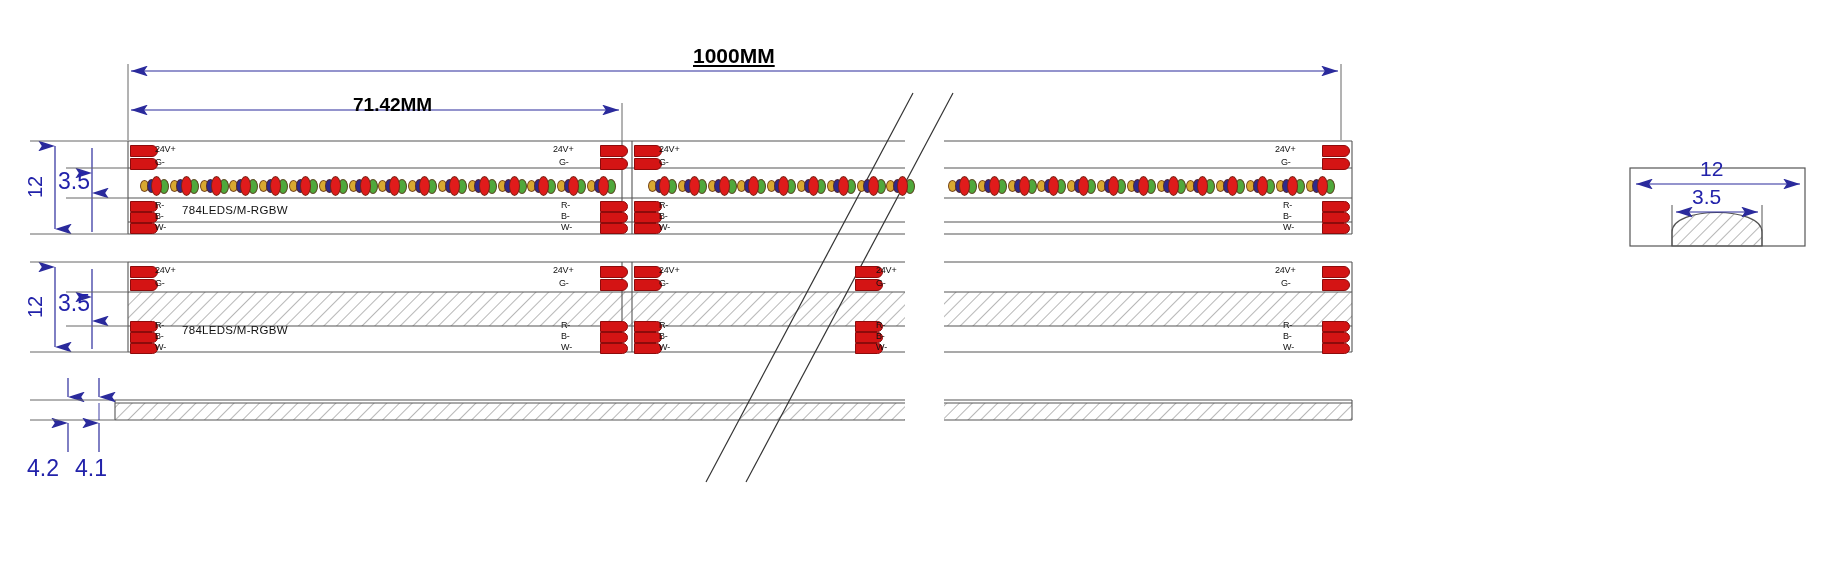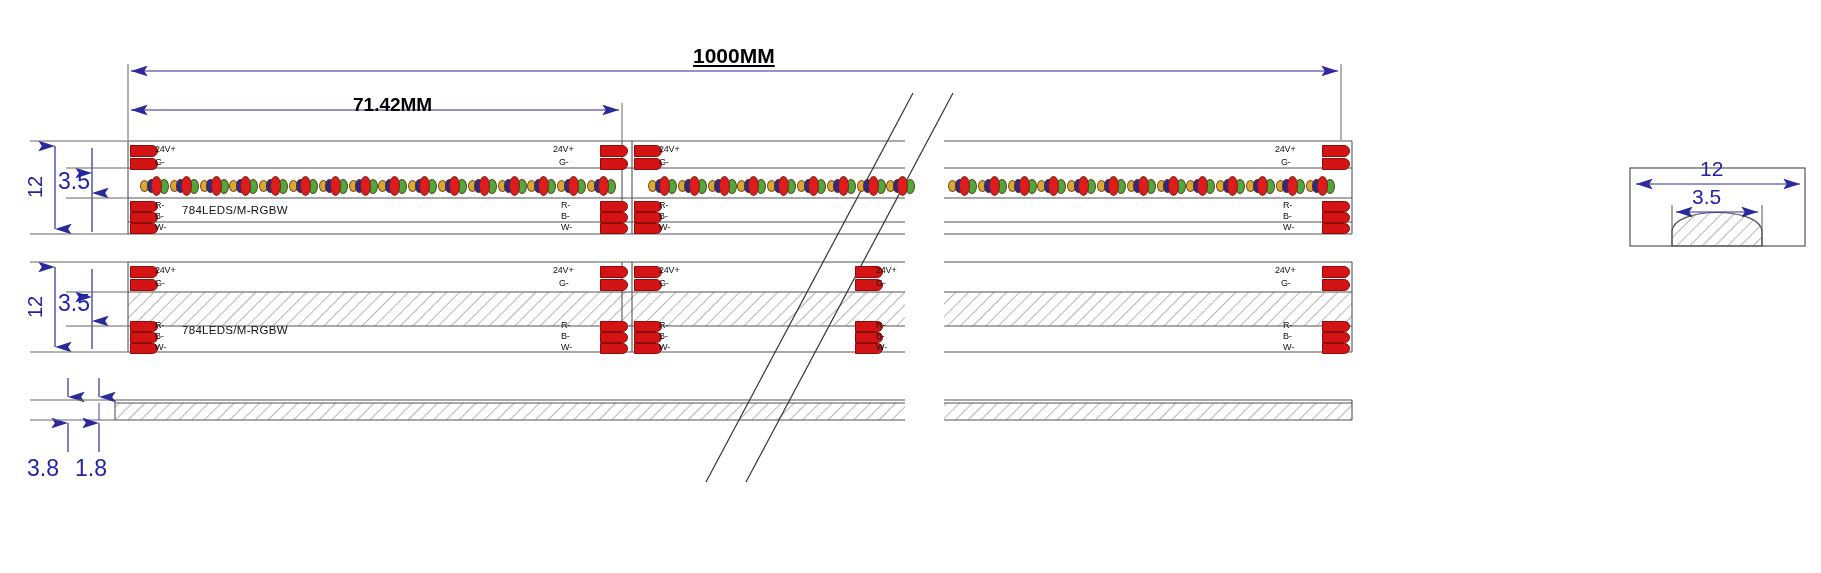--- a/index.html
+++ b/index.html
@@ -164,22 +164,22 @@
   <div class="boldtxt" style="left:693px;top:44px;font-size:21px;text-decoration:underline;">1000MM</div>
 
   <div class="boldtxt" style="left:353px;top:94px;font-size:19px;">71.42MM</div>
 
   <div class="dimtxt v" style="left:24px;top:198px;font-size:20px;transform:rotate(-90deg);">12</div>
   <div class="dimtxt" style="left:58px;top:168px;font-size:23px;">3.5</div>
 
   <div class="dimtxt v" style="left:24px;top:318px;font-size:20px;transform:rotate(-90deg);">12</div>
   <div class="dimtxt" style="left:58px;top:290px;font-size:23px;">3.5</div>
 
-  <div class="dimtxt" style="left:27px;top:455px;font-size:23px;">3.8</div>
-  <div class="dimtxt" style="left:75px;top:455px;font-size:23px;">1.8</div>
+  <div class="dimtxt" style="left:27px;top:455px;font-size:23px;">4.2</div>
+  <div class="dimtxt" style="left:75px;top:455px;font-size:23px;">4.1</div>
 
   <div class="dimtxt" style="left:1700px;top:157px;font-size:21px;">12</div>
   <div class="dimtxt" style="left:1692px;top:185px;font-size:21px;">3.5</div>
 
   <div class="parttxt" style="left:182px;top:204px;">784LEDS/M-RGBW</div>
   <div class="parttxt" style="left:182px;top:324px;">784LEDS/M-RGBW</div>
 
   <div id="pads-layer">
       <div class="pad r" style="left: 130px; top: 145px; width: 26px; height: 10px; background: rgb(212, 20, 20); border-color: rgb(141, 11, 11);"></div>
       <div class="pad r" style="left: 130px; top: 158px; width: 26px; height: 10px; background: rgb(212, 20, 20); border-color: rgb(141, 11, 11);"></div>

